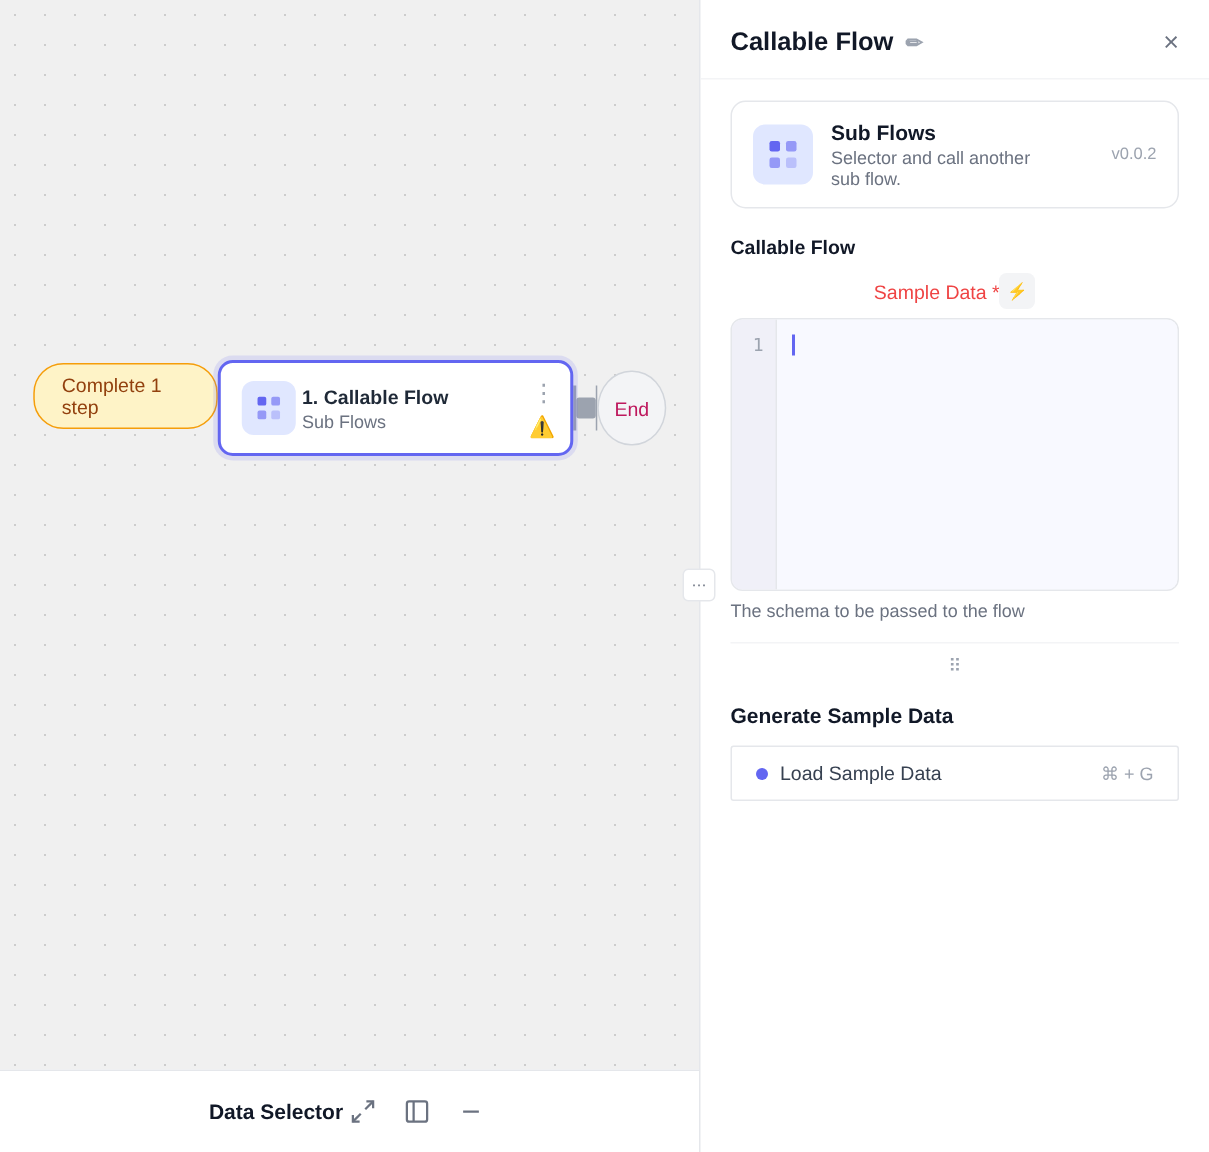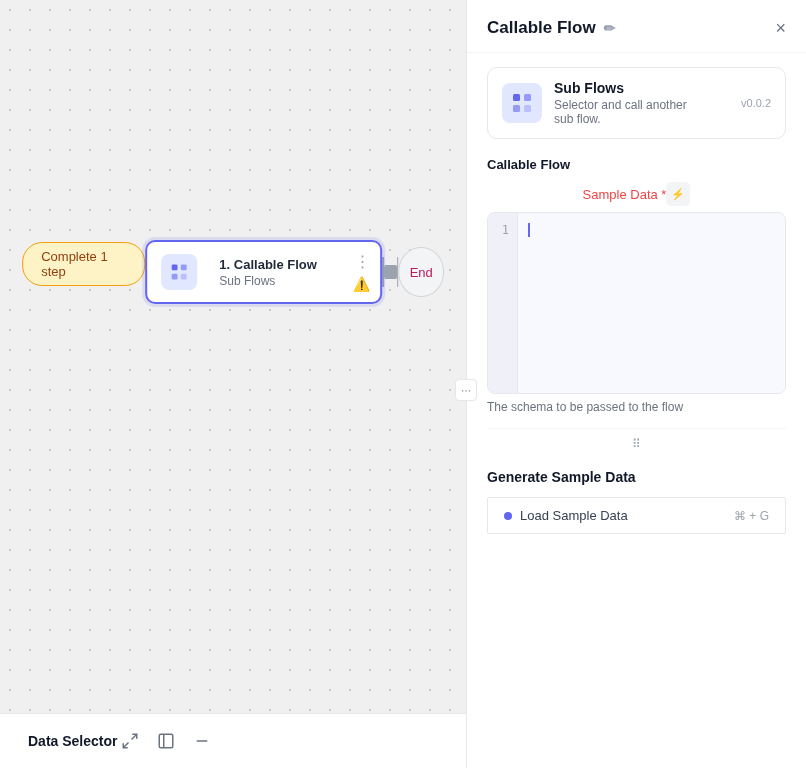--- a/index.html
+++ b/index.html
@@ -41,21 +41,21 @@
     }
 
     .flow-node {
       background: #fff;
       border: 2px solid #6366f1;
       border-radius: 10px;
       width: 260px;
       padding: 12px 14px;
       display: flex;
       align-items: center;
-      gap: 22px;
+      gap: 4px;
       position: relative;
       box-shadow: 0 0 0 3px rgba(99, 102, 241, 0.15);
     }
 
     .node-icon {
       width: 36px;
       height: 36px;
       background: #e0e7ff;
       border-radius: 8px;
       display: flex;
@@ -137,21 +137,21 @@
       position: absolute;
       bottom: 0;
       left: 0;
       right: 0;
       height: 55px;
       background: #fff;
       border-top: 1px solid #e5e7eb;
       display: flex;
       align-items: center;
       padding: 0 28px;
-      justify-content: flex-start;
+      justify-content: center;
     }
 
     .bottom-bar-title {
       font-size: 14px;
       font-weight: 700;
       color: #111827;
     }
 
     .bottom-bar-actions {
       display: flex;

